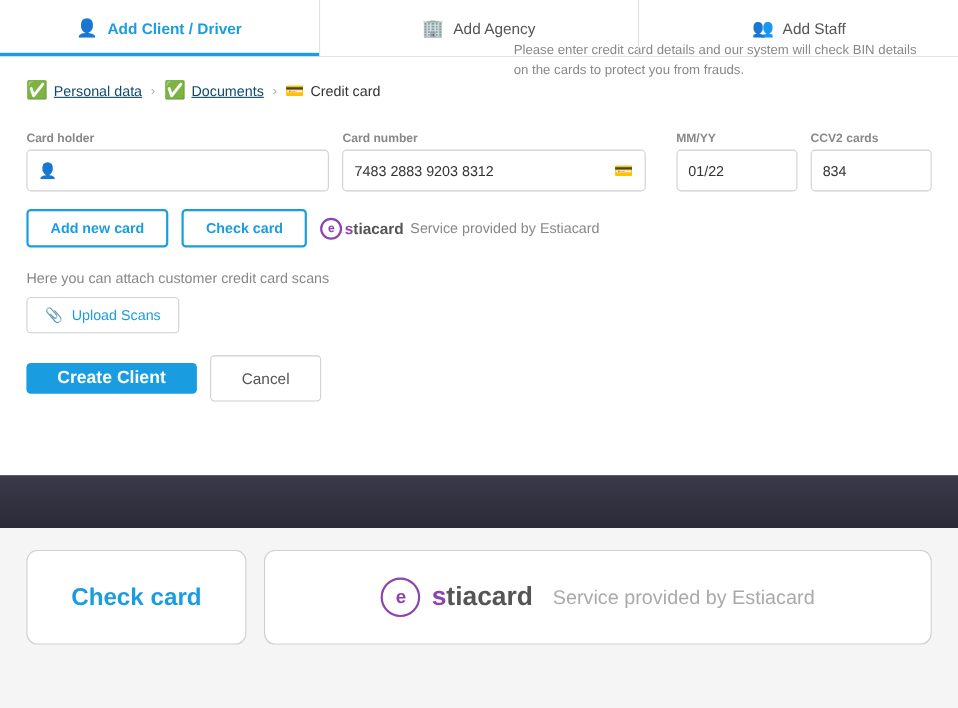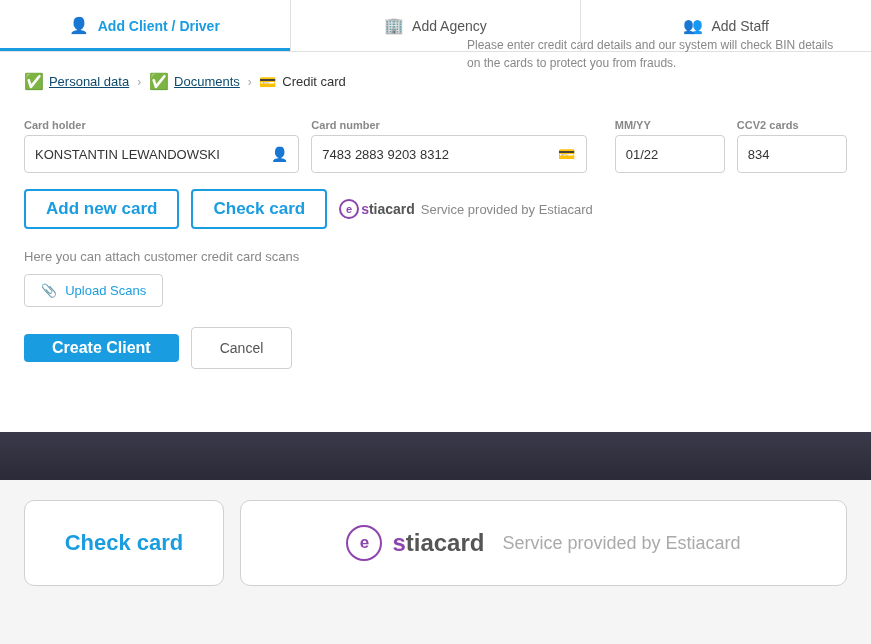--- a/index.html
+++ b/index.html
@@ -148,21 +148,21 @@
     
     .button-row {
       display: flex;
       align-items: center;
       gap: 12px;
       margin-bottom: 20px;
     }
     .btn {
       border-radius: 4px;
       padding: 8px 20px;
-      font-size: 17px;
+      font-size: 13px;
       font-weight: 600;
       cursor: pointer;
       border: 2px solid #1a9de0;
       color: #1a9de0;
       background: #fff;
     }
 
     
     .estiacard-badge {
       display: flex;
@@ -334,21 +334,20 @@
         <span>Credit card</span>
       </div>
     </div>
     <div class="info-text">Please enter credit card details and our system will check BIN details on the cards to protect you from frauds.</div>
   </div>
 
   <div class="form-row">
     <div class="form-group card-holder">
       <label>Card holder</label>
       <div class="form-input">
-        <input type="text" value="KONSTANTIN LEWANDOWSKI" style="">
         <span class="input-icon">👤</span>
       </div>
     </div>
     <div class="form-group card-number">
       <label>Card number</label>
       <div class="form-input">
         <input type="text" value="7483 2883 9203 8312" style="">
         <span class="input-icon">💳</span>
       </div>
     </div>

